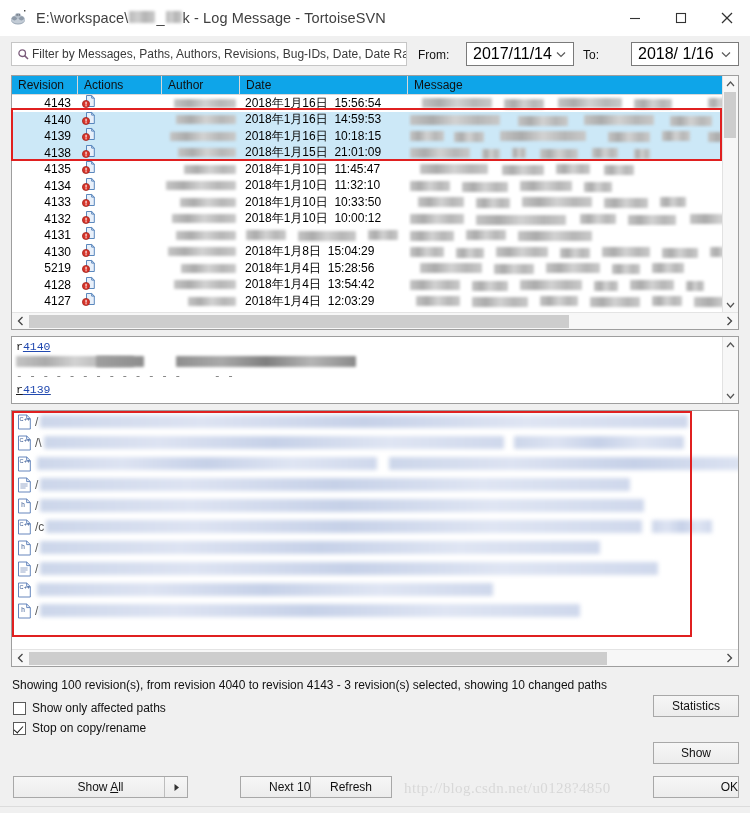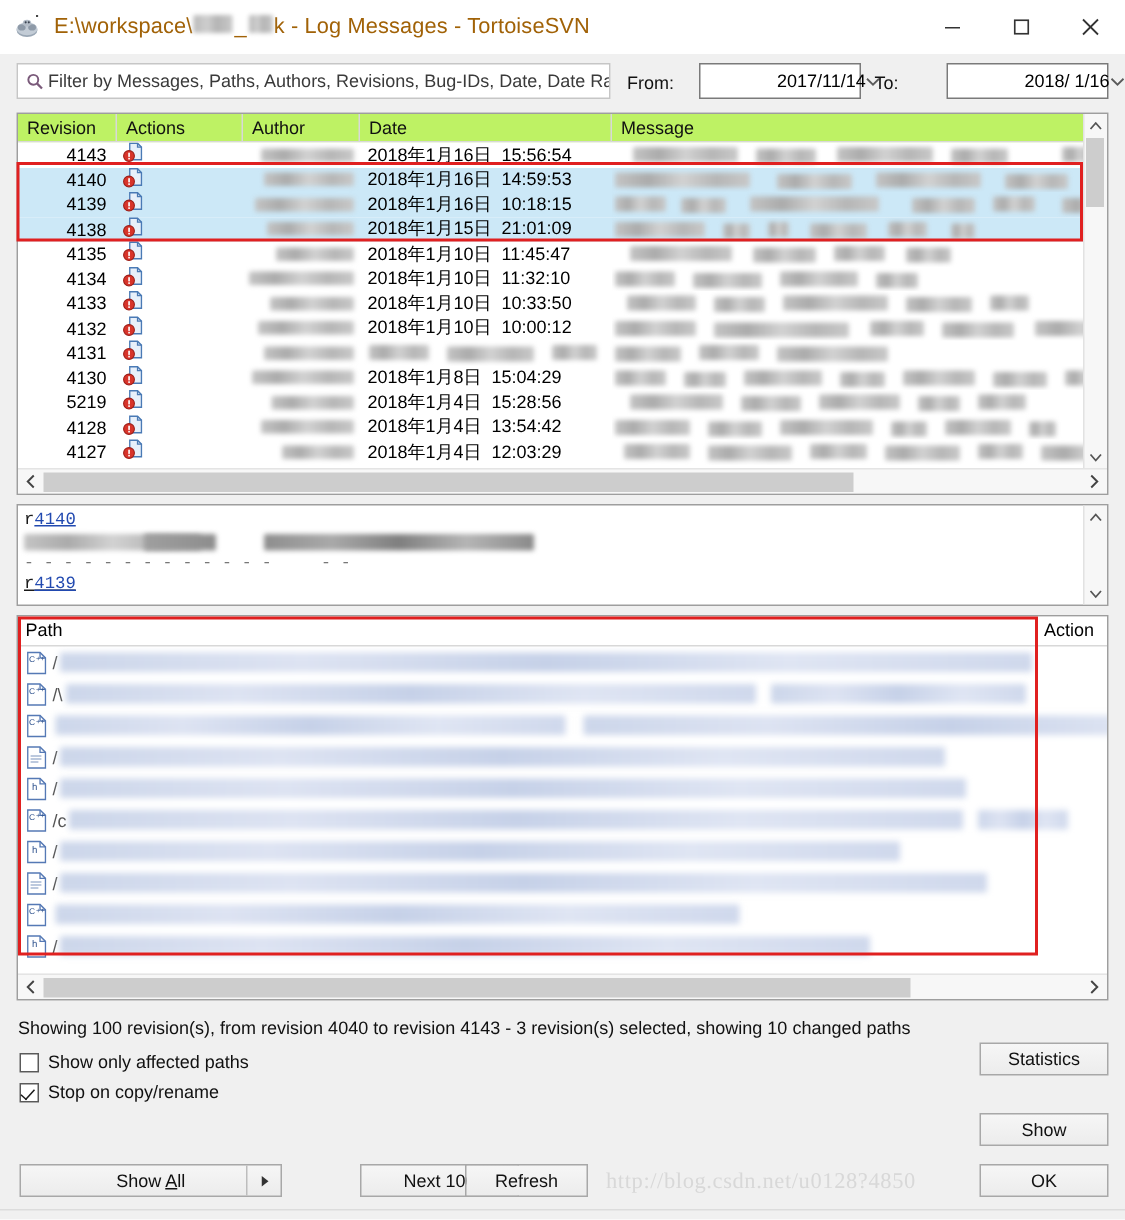--- a/index.html
+++ b/index.html
@@ -33,21 +33,21 @@
   }
   .tb-icon {
     width: 20px; height: 20px;
     margin-left: 9px; margin-right: 7px;
     flex: 0 0 auto;
     position: relative;
   }
   .tb-icon svg { display: block; }
   .tb-title {
     font-size: 14.5px;
-    color: #a16207;
+    color: #404040;
     white-space: nowrap;
     letter-spacing: 0.1px;
     display: flex;
     align-items: baseline;
   }
   .blur-inline {
     display: inline-block;
     height: 12px;
     vertical-align: -1px;
     margin: 0 1px;
@@ -111,42 +111,41 @@
     background: #ffffff;
     border: 1px solid #7a7a7a;
     box-sizing: border-box;
     display: flex;
     align-items: center;
     justify-content: space-between;
   }
   .datebox.from { left: 466px; width: 108px; }
   .datebox.to   { left: 631px; width: 108px; justify-content: space-between; }
   .datebox .dval {
-    font-size: 12px;
+    font-size: 16px;
     color: #000;
     padding-left: 6px;
     white-space: pre;
-    margin-left: 45px;
   }
   .datebox .chev { padding-right: 7px; }
 
   
   .revpane {
     position: absolute;
     left: 11px; top: 75px;
     width: 728px; height: 255px;
     background: #ffffff;
     border: 1px solid #9e9e9e;
     box-sizing: border-box;
     overflow: hidden;
   }
   .rev-header {
     position: relative;
     height: 18px;
-    background: #bef264;
+    background: #0ea5e9;
     border-bottom: 1px solid #d8d8d8;
     display: flex;
   }
   .rev-header .th {
     font-size: 12px;
     color: #111;
     padding-left: 6px;
     box-sizing: border-box;
     border-right: 1px solid #d8d8d8;
     white-space: nowrap;
@@ -403,21 +402,21 @@
         <circle cx="8.1" cy="6.9" r="0.7" fill="#3b4450"></circle>
         <circle cx="10.2" cy="6.9" r="0.7" fill="#3b4450"></circle>
         <path d="M15 2 l1.4 0 l0 1.4 l-1.4 0 z" fill="#444"></path>
       </svg>
     </div>
     <div class="tb-title">
       <span>E:\workspace\</span>
       <span class="blur-inline" style="width:26px"></span>
       <span>_</span>
       <span class="blur-inline" style="width:16px"></span>
-      <span>k - Log Messages - TortoiseSVN</span>
+      <span>k - Log Message - TortoiseSVN</span>
     </div>
     <div class="winbtns">
       <div class="winbtn">
         <svg width="14" height="14" viewBox="0 0 14 14">
             <line x1="2" y1="7.5" x2="12" y2="7.5" stroke="#333" stroke-width="1.1"></line>
           </svg>
       </div>
       <div class="winbtn">
         <svg width="14" height="14" viewBox="0 0 14 14">
             <rect x="2.5" y="2.5" width="9" height="9" fill="none" stroke="#333" stroke-width="1.1"></rect>
@@ -833,24 +832,20 @@
       </div>
       <div class="vs-arrow" style="position:absolute;bottom:0;width:15px;">
         <svg width="9" height="6" viewBox="0 0 9 6">
             <polyline points="1,1 4.5,5 8,1" fill="none" stroke="#555" stroke-width="1.2"></polyline>
           </svg>
       </div>
     </div>
   </div>
 
   <div class="pathpane">
-    <div class="path-header">
-      <div class="th" style="width:679px">Path</div>
-      <div class="th" style="flex:1 1 auto;border-right:none">Action</div>
-    </div>
     <div class="path-body" id="path-body">
         <div class="path-row">
           <span class="fileicon"><svg width="15" height="16" viewBox="0 0 15 16">
               <path d="M1.5 1 h8.2 l3.6 3.6 v10.4 h-11.8 z" fill="#ffffff" stroke="#5579b5" stroke-width="0.9"></path>
               <path d="M9.7 1 v3.6 h3.6" fill="none" stroke="#5579b5" stroke-width="0.9"></path>
               <text x="2.4" y="7.4" font-size="5.6" font-family="Liberation Sans, sans-serif" fill="#2b4f8c">C</text>
               <text x="7" y="6.6" font-size="5" font-family="Liberation Sans, sans-serif" fill="#2b4f8c">++</text>
             </svg></span>
           <span class="slash">/</span>
           <span style="position: relative; flex: 1 1 auto; height: 15px;">
@@ -1011,19 +1006,19 @@
   <div class="btn" style="left:310px; top:776px; width:82px; height:22px;">
     <span>Refresh</span>
   </div>
 
   <div class="btn" style="left:653px; top:695px; width:86px; height:22px;">
     <span>Statistics</span>
   </div>
   <div class="btn" style="left:653px; top:742px; width:86px; height:22px;">
     <span>Show</span>
   </div>
-  <div class="btn" style="left:653px; top:776px; width:86px; height:22px;">
+  <div class="btn" style="left:653px; top:776px; width:86px; height:22px;justify-content:flex-end;">
     <span>OK</span>
   </div>
 
   <div class="watermark">http://blog.csdn.net/u0128?4850</div>
   <div class="sep-line"></div>
 </div>
 
 </body></html>

